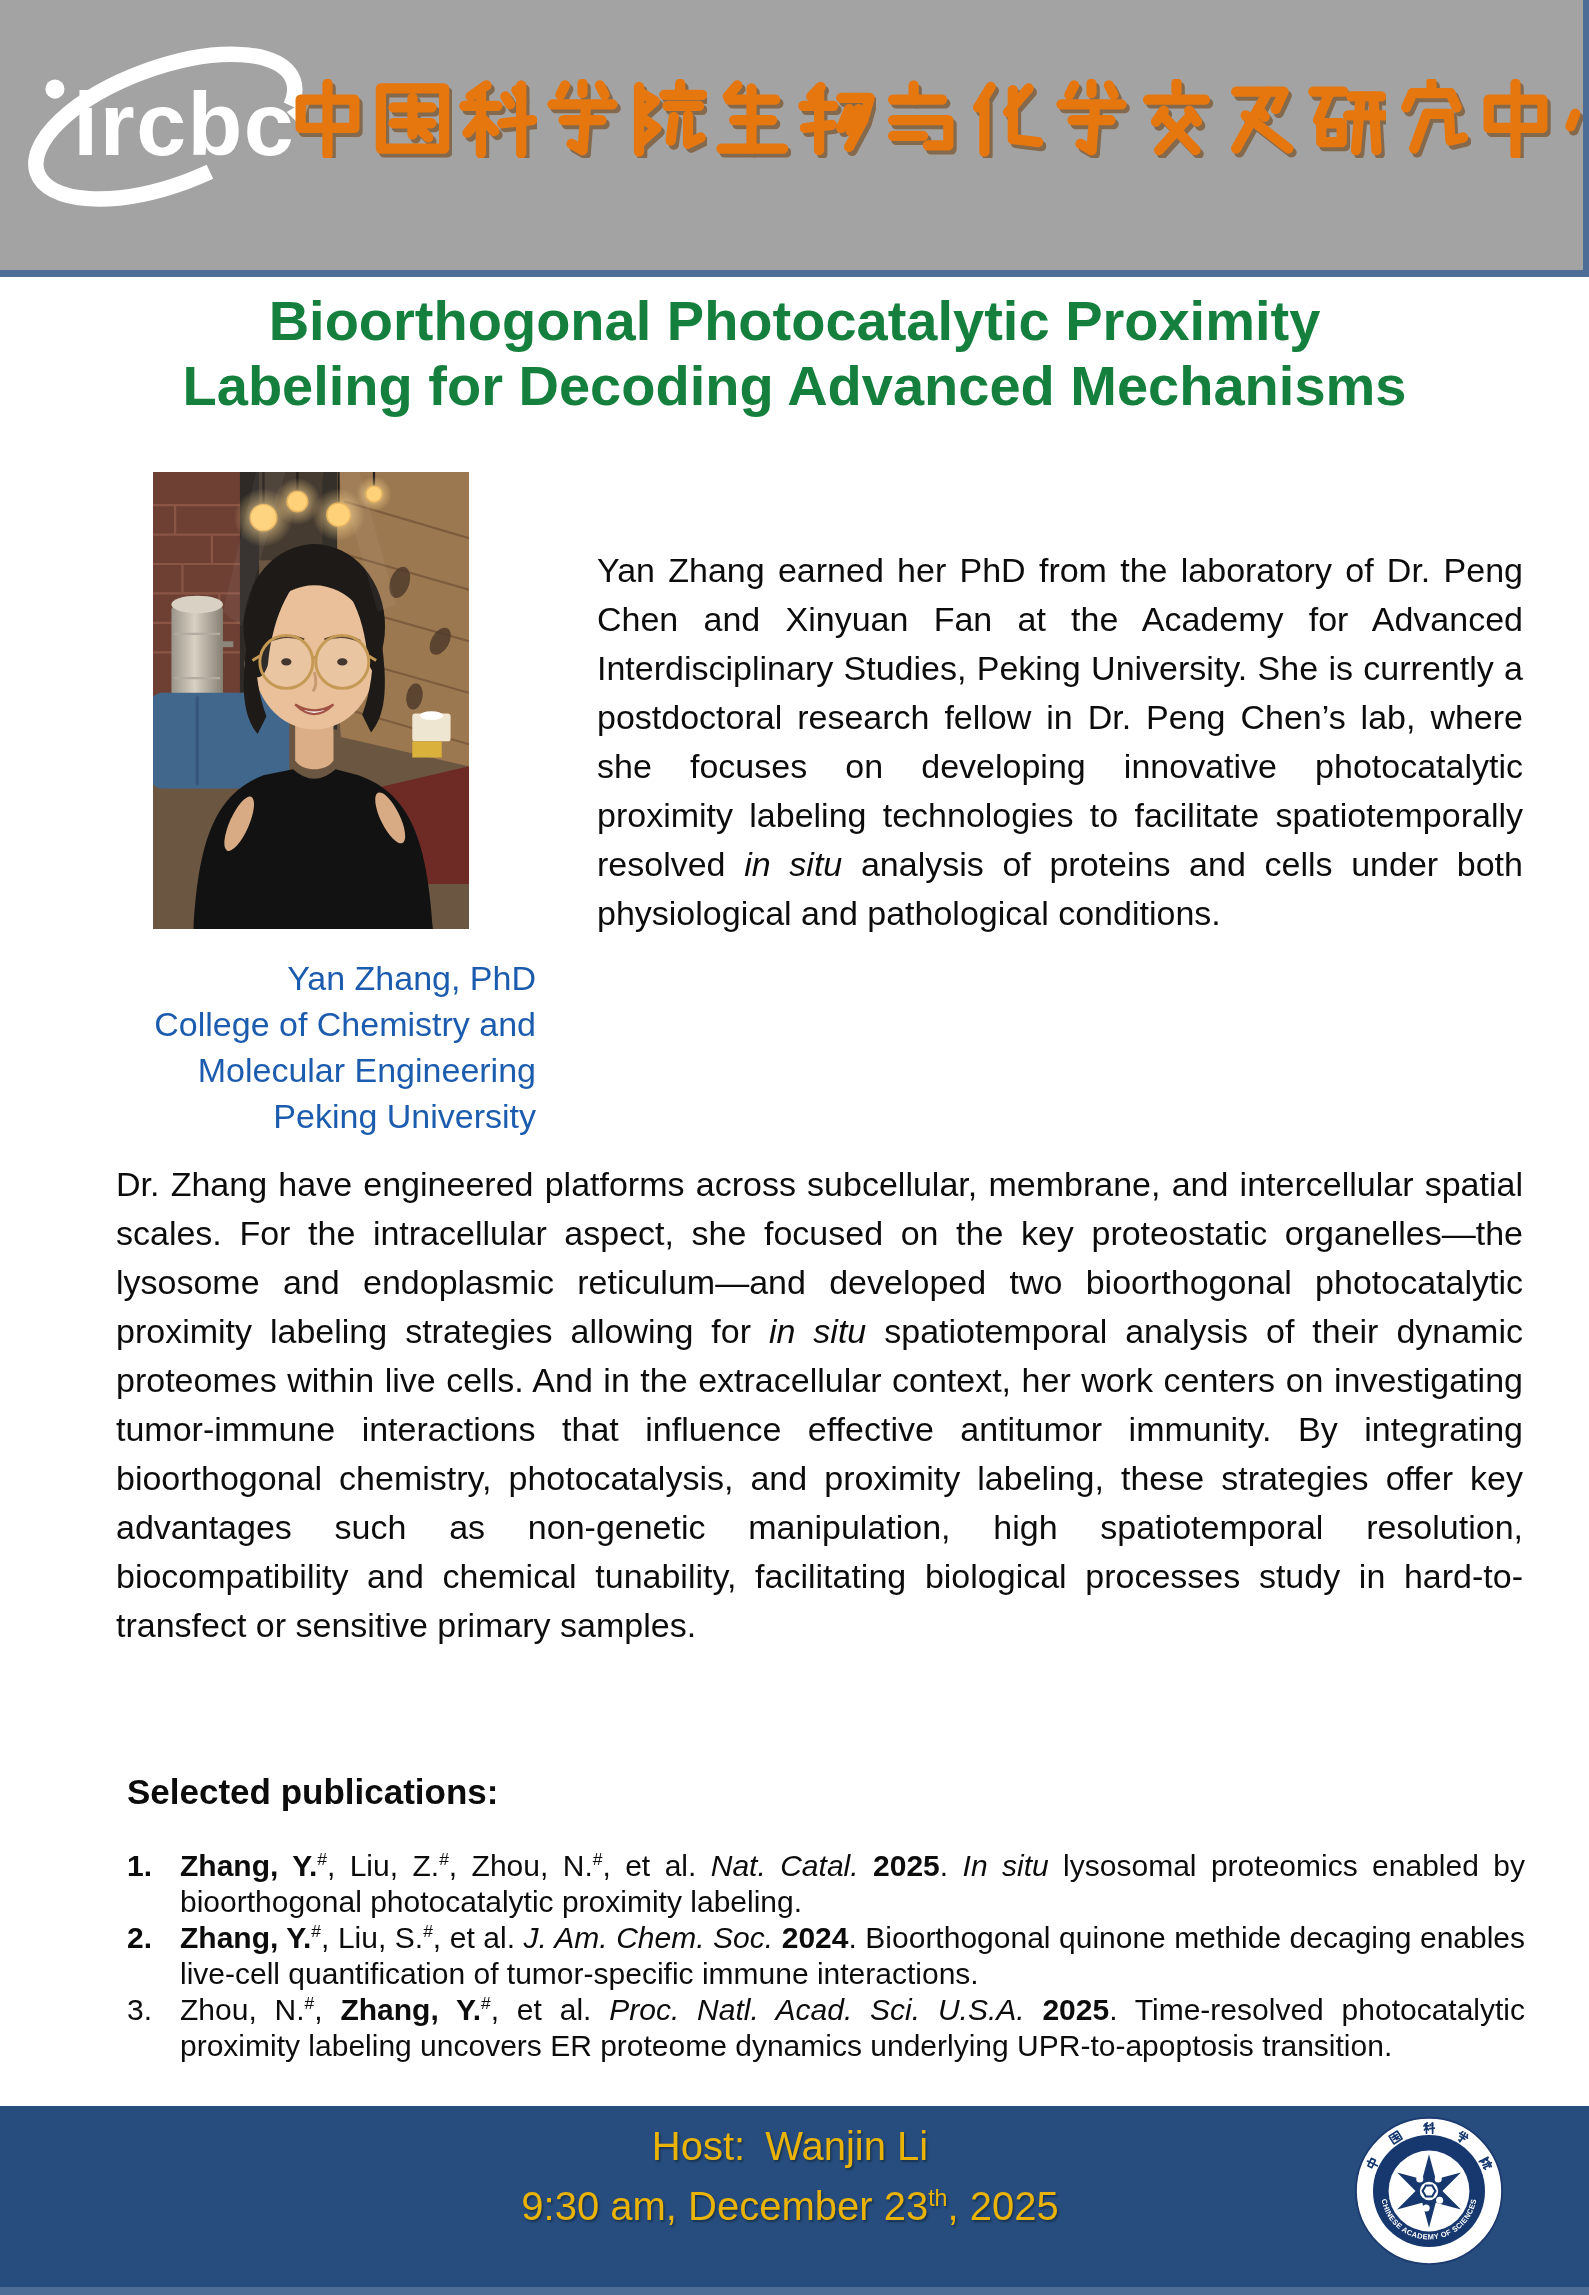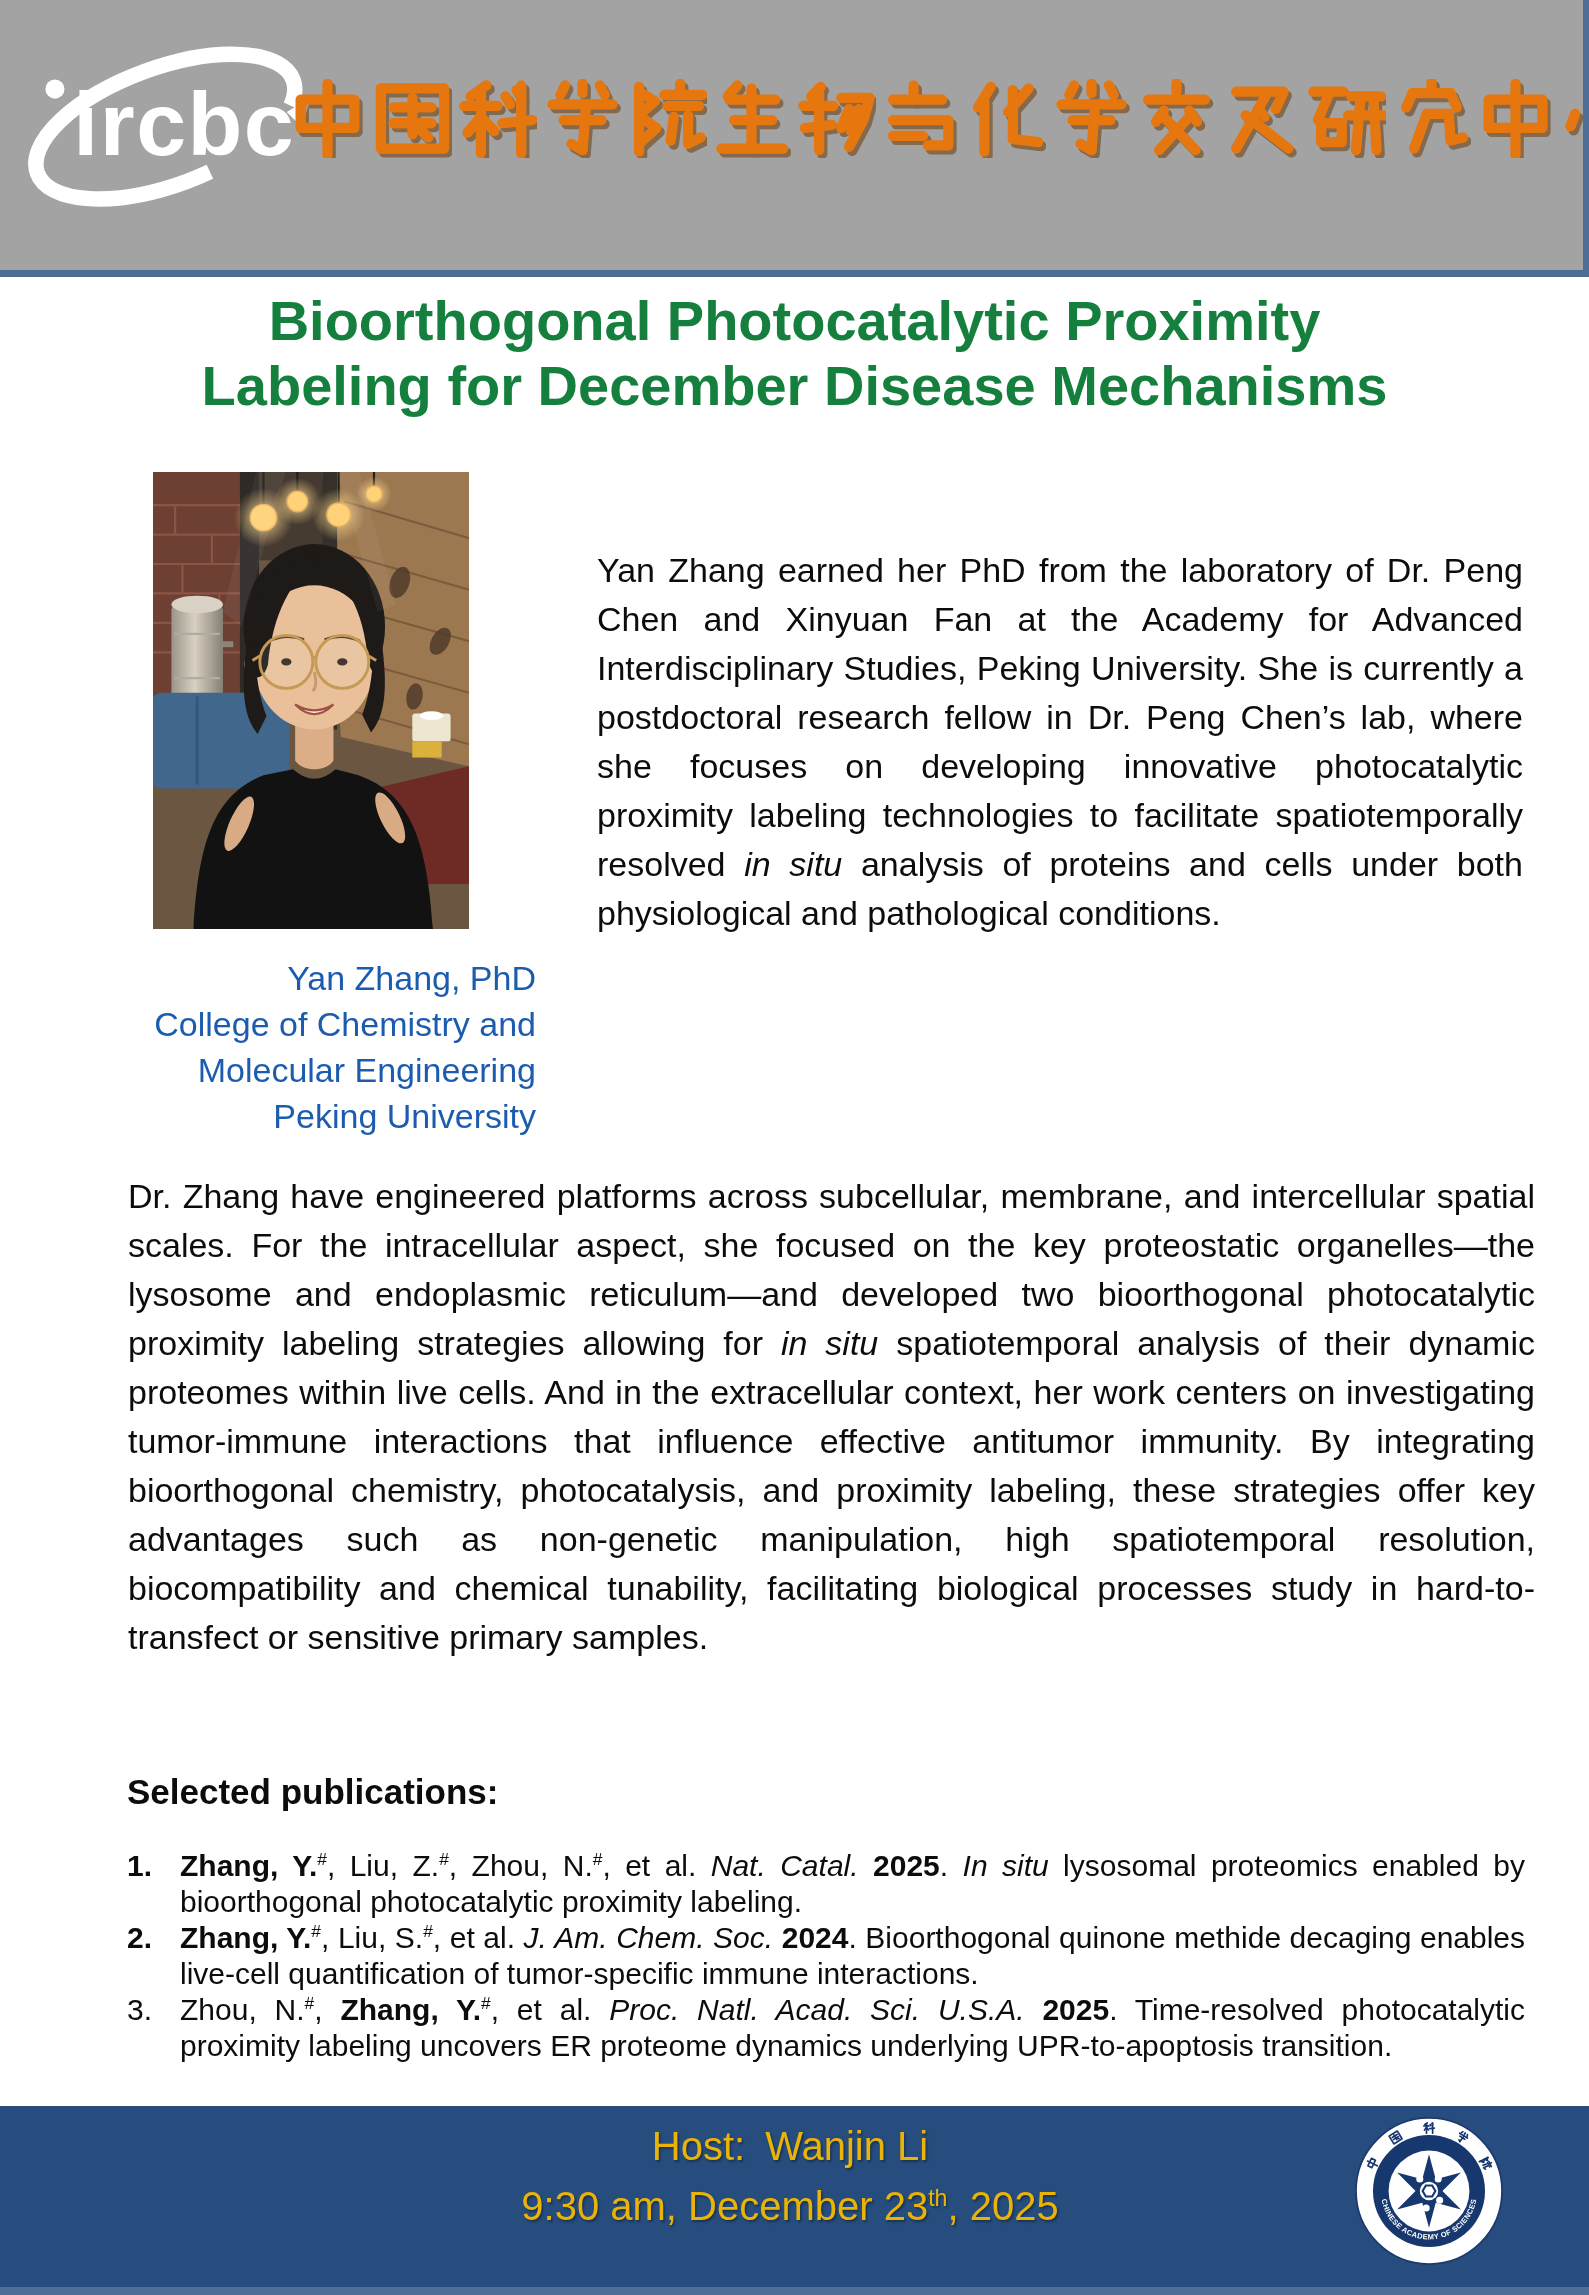--- a/index.html
+++ b/index.html
@@ -20,21 +20,21 @@
 
   
   .photo{position:absolute;left:153px;top:472px;width:316px;height:457px;}
   .caption{position:absolute;left:87px;top:955px;width:449px;text-align:right;
            color:#1c5cae;font-size:34px;line-height:46px;}
   .bio{position:absolute;left:597px;top:546px;width:926px;font-size:34px;line-height:49px;
        text-align:justify;text-align-last:left;margin:0;}
 
   
   .abstract{position:absolute;left:116px;top:1160px;width:1407px;font-size:34px;line-height:49px;
-            text-align:justify;text-align-last:left;margin:12px;}
+            text-align:justify;text-align-last:left;margin:0;}
 
   
   .pub-heading{position:absolute;left:127px;top:1764px;font-size:35px;font-weight:bold;margin-top:8px;}
   .refs{position:absolute;left:127px;top:1848px;width:1398px;font-size:30px;line-height:36px;}
   .ref{display:grid;grid-template-columns:53px 1fr;}
   .ref-num{white-space:nowrap;}
   .ref-text{text-align:justify;text-align-last:left;}
   sup{font-size:58%;line-height:0;vertical-align:super;}
 
   
@@ -327,21 +327,21 @@
             <polyline points="74,18 82,32" fill="none" stroke="#e6770f" stroke-width="13" stroke-linecap="round" stroke-linejoin="round"></polyline>
           </g>
         </svg>
       </div>
     <div class="header-strip-bottom"></div>
     <div class="header-strip-right"></div>
   </div>
 
   <div class="title">
     <div>Bioorthogonal Photocatalytic Proximity</div>
-    <div>Labeling for December Disease Mechanisms</div>
+    <div>Labeling for Decoding Advanced Mechanisms</div>
   </div>
 
   <svg class="photo" viewBox="0 0 429 621" preserveAspectRatio="none">
     <defs>
       <radialGradient id="bulbGlow">
         <stop offset="0%" stop-color="#ffe9b8" stop-opacity="0.95"></stop>
         <stop offset="60%" stop-color="#ffd98f" stop-opacity="0.35"></stop>
         <stop offset="100%" stop-color="#ffd98f" stop-opacity="0"></stop>
       </radialGradient>
       <linearGradient id="steel" x1="0" y1="0" x2="1" y2="0">

